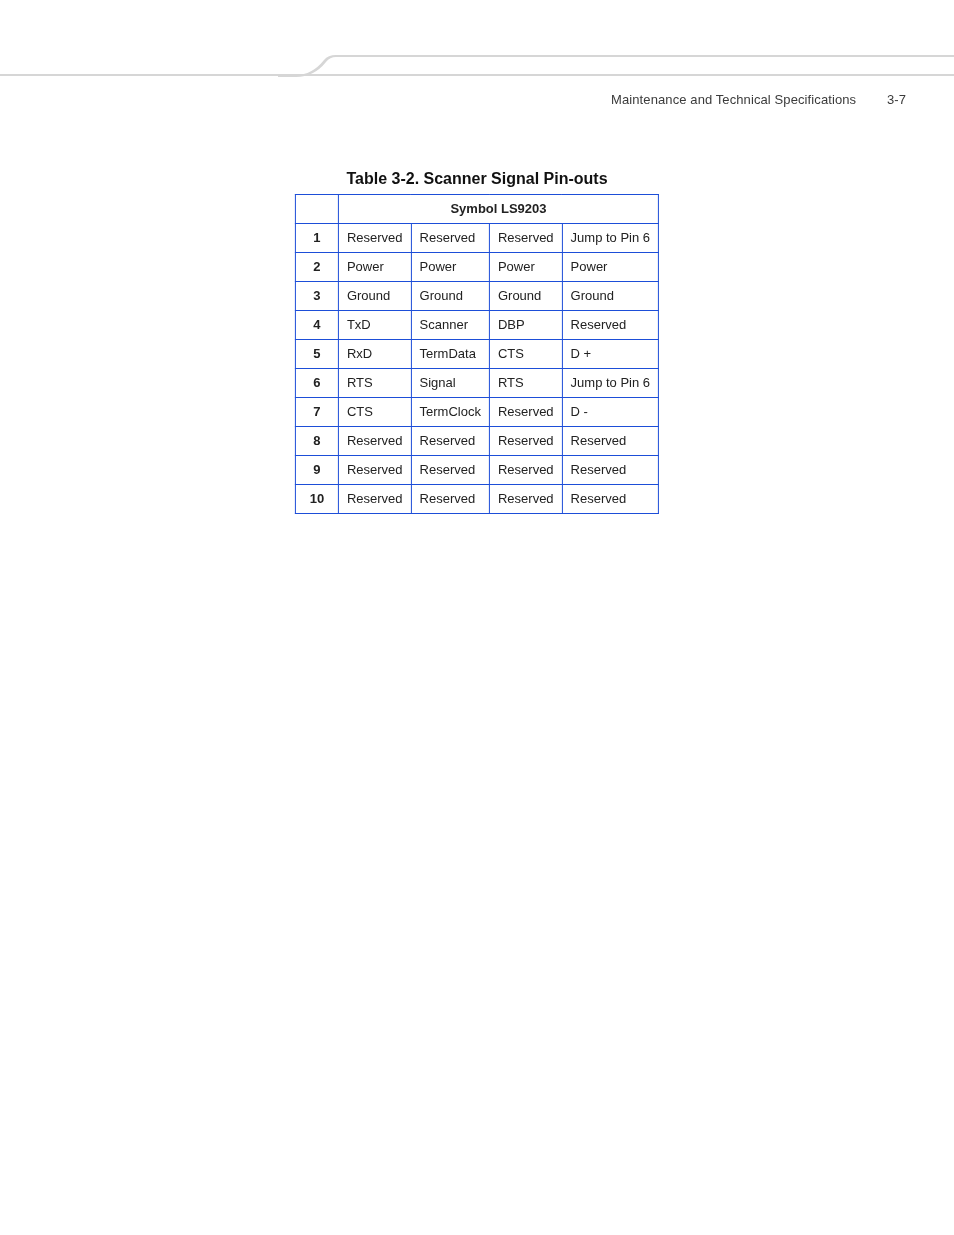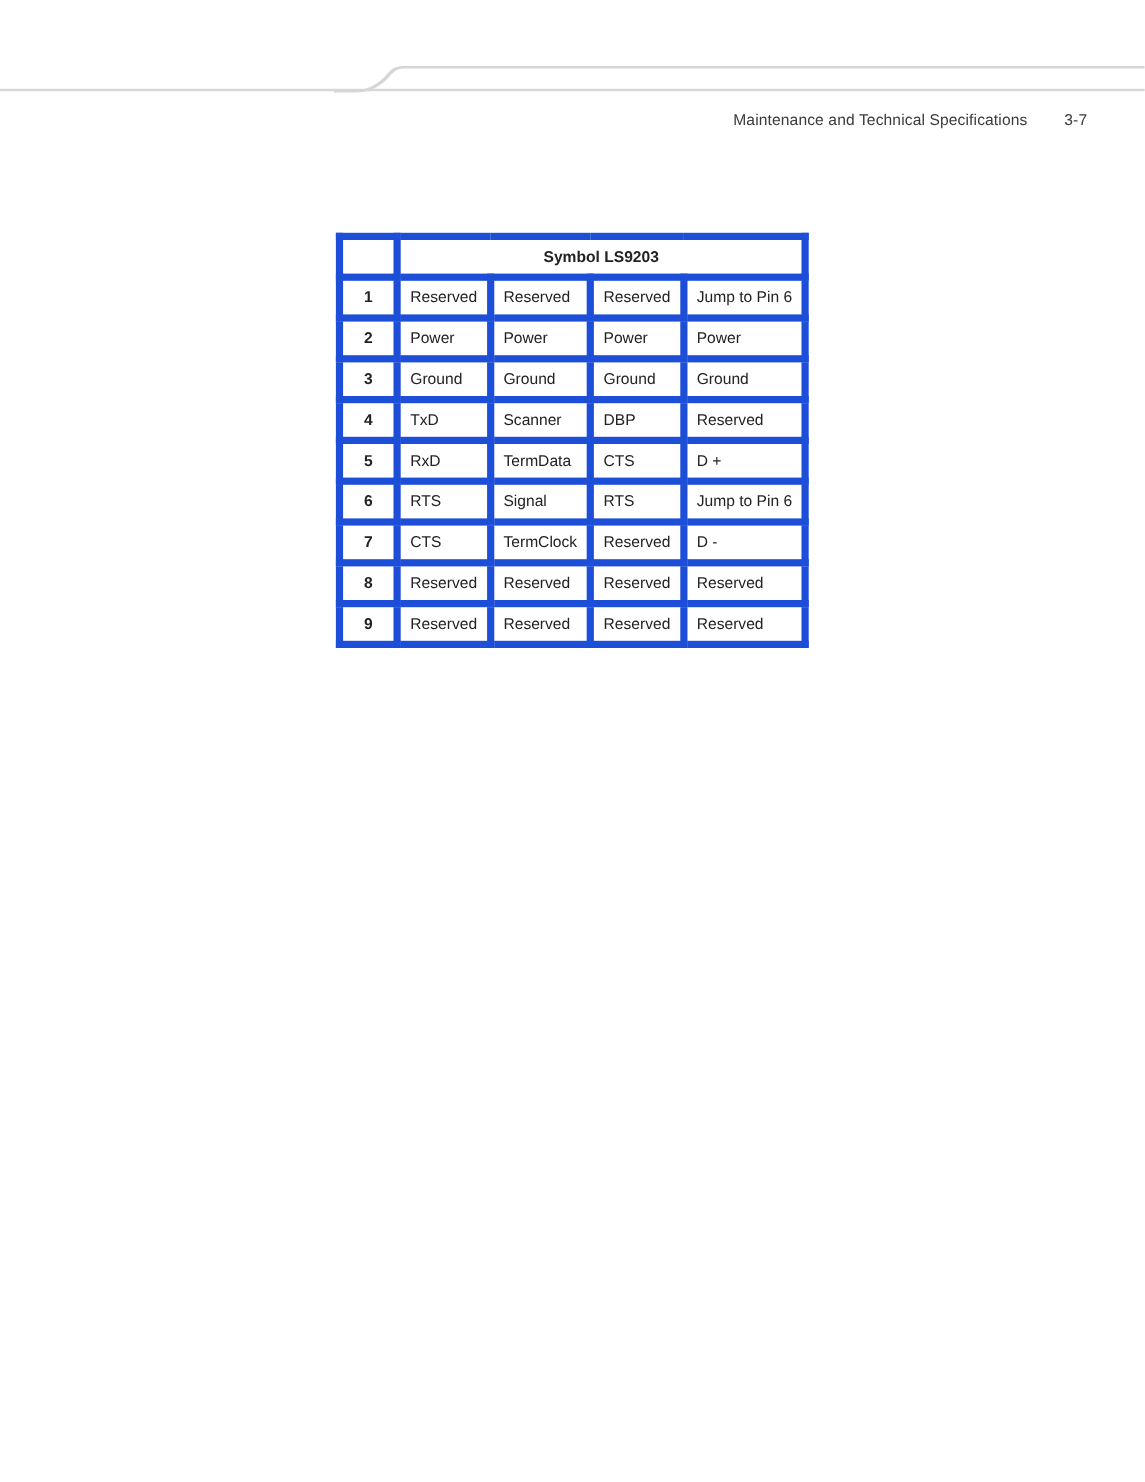--- a/index.html
+++ b/index.html
@@ -72,21 +72,21 @@
     transform: translateX(-50%);
   }
 
   table.pinouts {
     border-collapse: collapse;
     font-size: 13px;
     color: #222;
   }
   table.pinouts th,
   table.pinouts td {
-    border: 6px solid #1d4ed8;
+    border: 1px solid #1d4ed8;
     padding: 6px 8px 7px 8px;
     vertical-align: middle;
     text-align: left;
     font-family: "Helvetica Neue", Helvetica, Arial, sans-serif;
     min-width: 24px;
     margin-top: 47px;
   }
   table.pinouts thead th {
     font-weight: 700;
     text-align: center;
@@ -118,20 +118,21 @@
 
   <svg class="tab-curve" viewBox="0 0 676 60">
     <path d="M0,21 L18,21 Q34,21 46,6 Q50,1 58,1 L676,1 L676,3 L58,3 Q52,3 48,8 Q36,23 18,23 L0,23 Z" fill="#d6d6d6"></path>
   </svg>
 
   <div class="running-head">
     <span class="section">Maintenance and Technical Specifications</span>
     <span class="pageno">3-7</span>
   </div>
 
+  <div class="caption">Table 3-2. Scanner Signal Pin-outs</div>
 
   <div class="tablewrap">
     <table class="pinouts">
       <thead>
         <tr>
           <th class="blankcorner"></th>
           <th colspan="4">Symbol  LS9203</th>
         </tr>
       </thead>
       <tbody>
@@ -191,17 +192,24 @@
           <td>Reserved</td>
           <td>Reserved</td>
         </tr>
         <tr>
           <td class="pin">9</td>
           <td>Reserved</td>
           <td>Reserved</td>
           <td>Reserved</td>
           <td>Reserved</td>
         </tr>
+        <tr>
+          <td class="pin">10</td>
+          <td>Reserved</td>
+          <td>Reserved</td>
+          <td>Reserved</td>
+          <td>Reserved</td>
+        </tr>
       </tbody>
     </table>
   </div>
 
 </div>
 
 </body></html>

